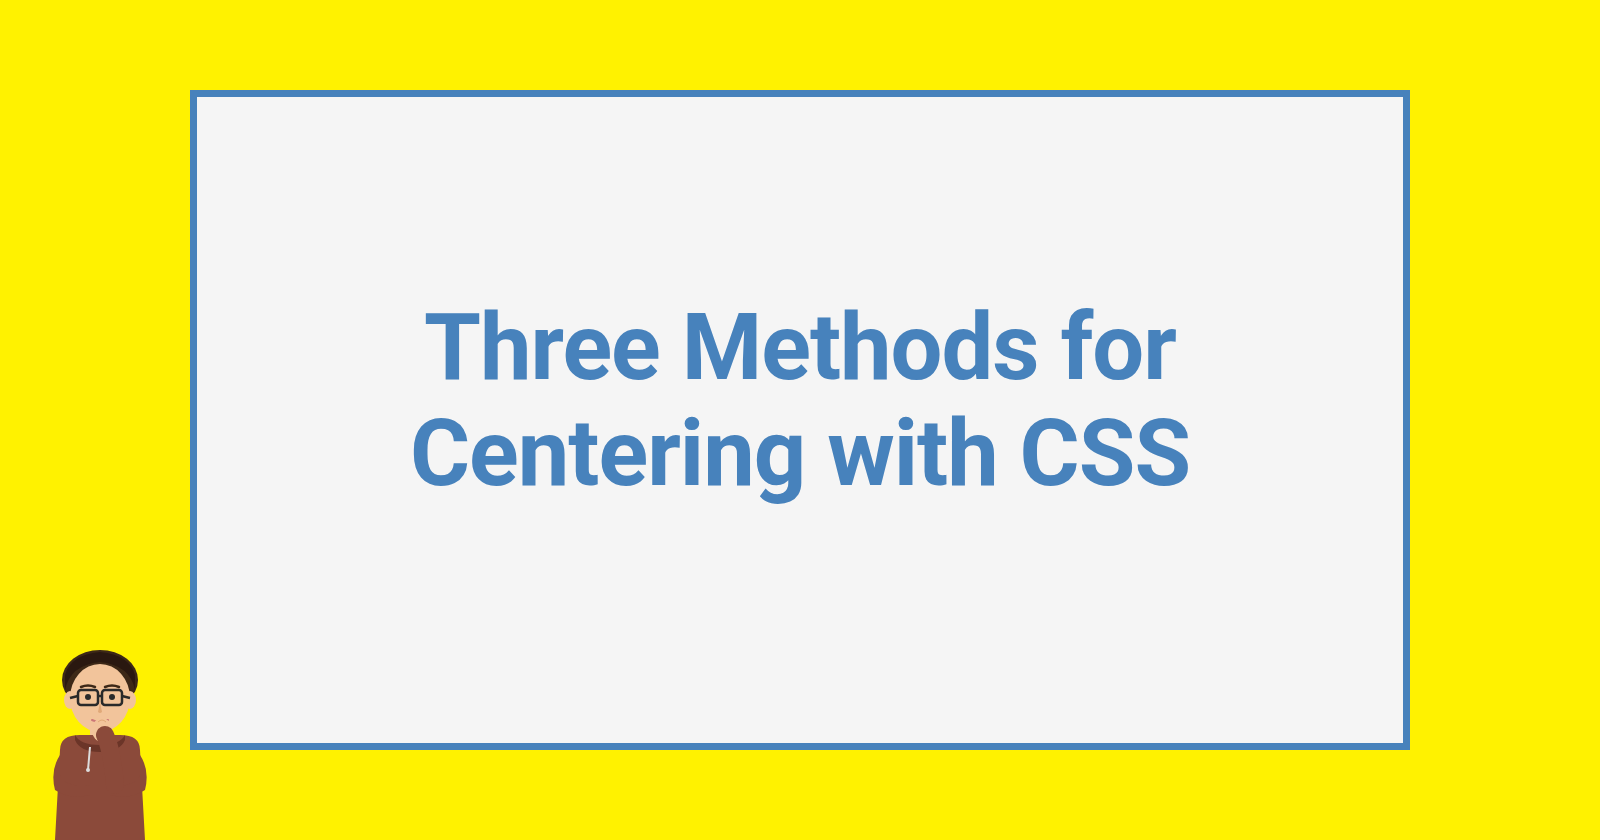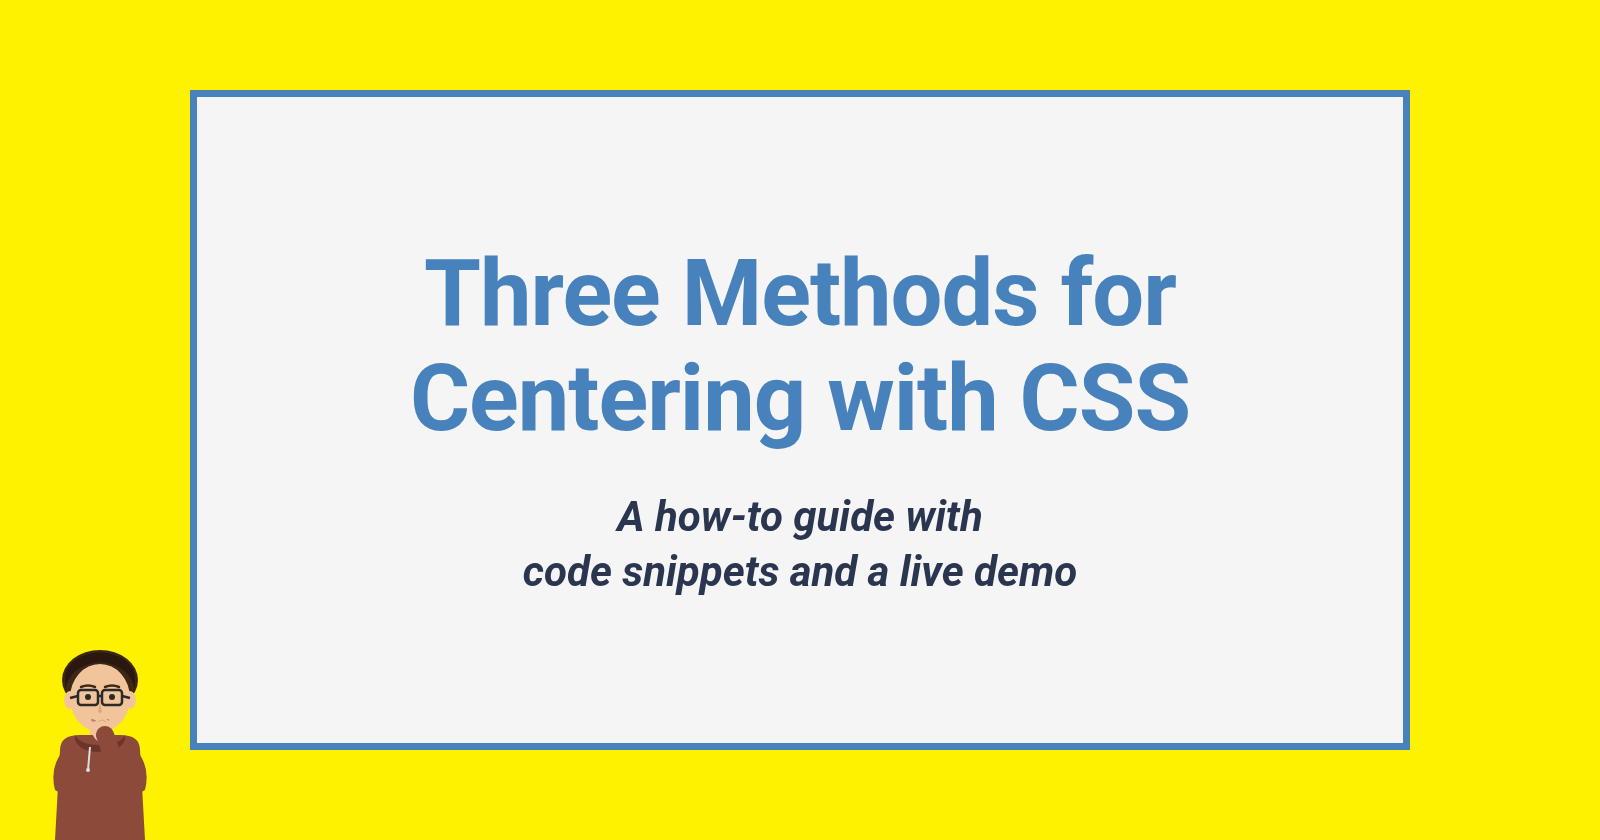--- a/index.html
+++ b/index.html
@@ -57,24 +57,20 @@
       left: 30px;
       width: 140px;
       height: 200px;
     }
   </style>
 </head>
 <body>
 
 <div class="card">
   <h1 class="title">Three Methods for Centering with CSS</h1>
-  <p class="subtitle">
-    <span>A how-to guide with</span><br>
-    <span>code snippets and a live demo</span>
-  </p>
 </div>
 
 <div class="avatar">
   <svg viewBox="0 0 140 200" xmlns="http://www.w3.org/2000/svg">
 
     <ellipse cx="70" cy="40" rx="38" ry="30" fill="#3d2817"></ellipse>
     <path d="M 35 35 Q 40 15 70 12 Q 100 15 105 35 L 105 50 Q 100 25 70 22 Q 40 25 35 50 Z" fill="#2a1810"></path>
 
     <ellipse cx="70" cy="58" rx="30" ry="34" fill="#f2c49b"></ellipse>
 

